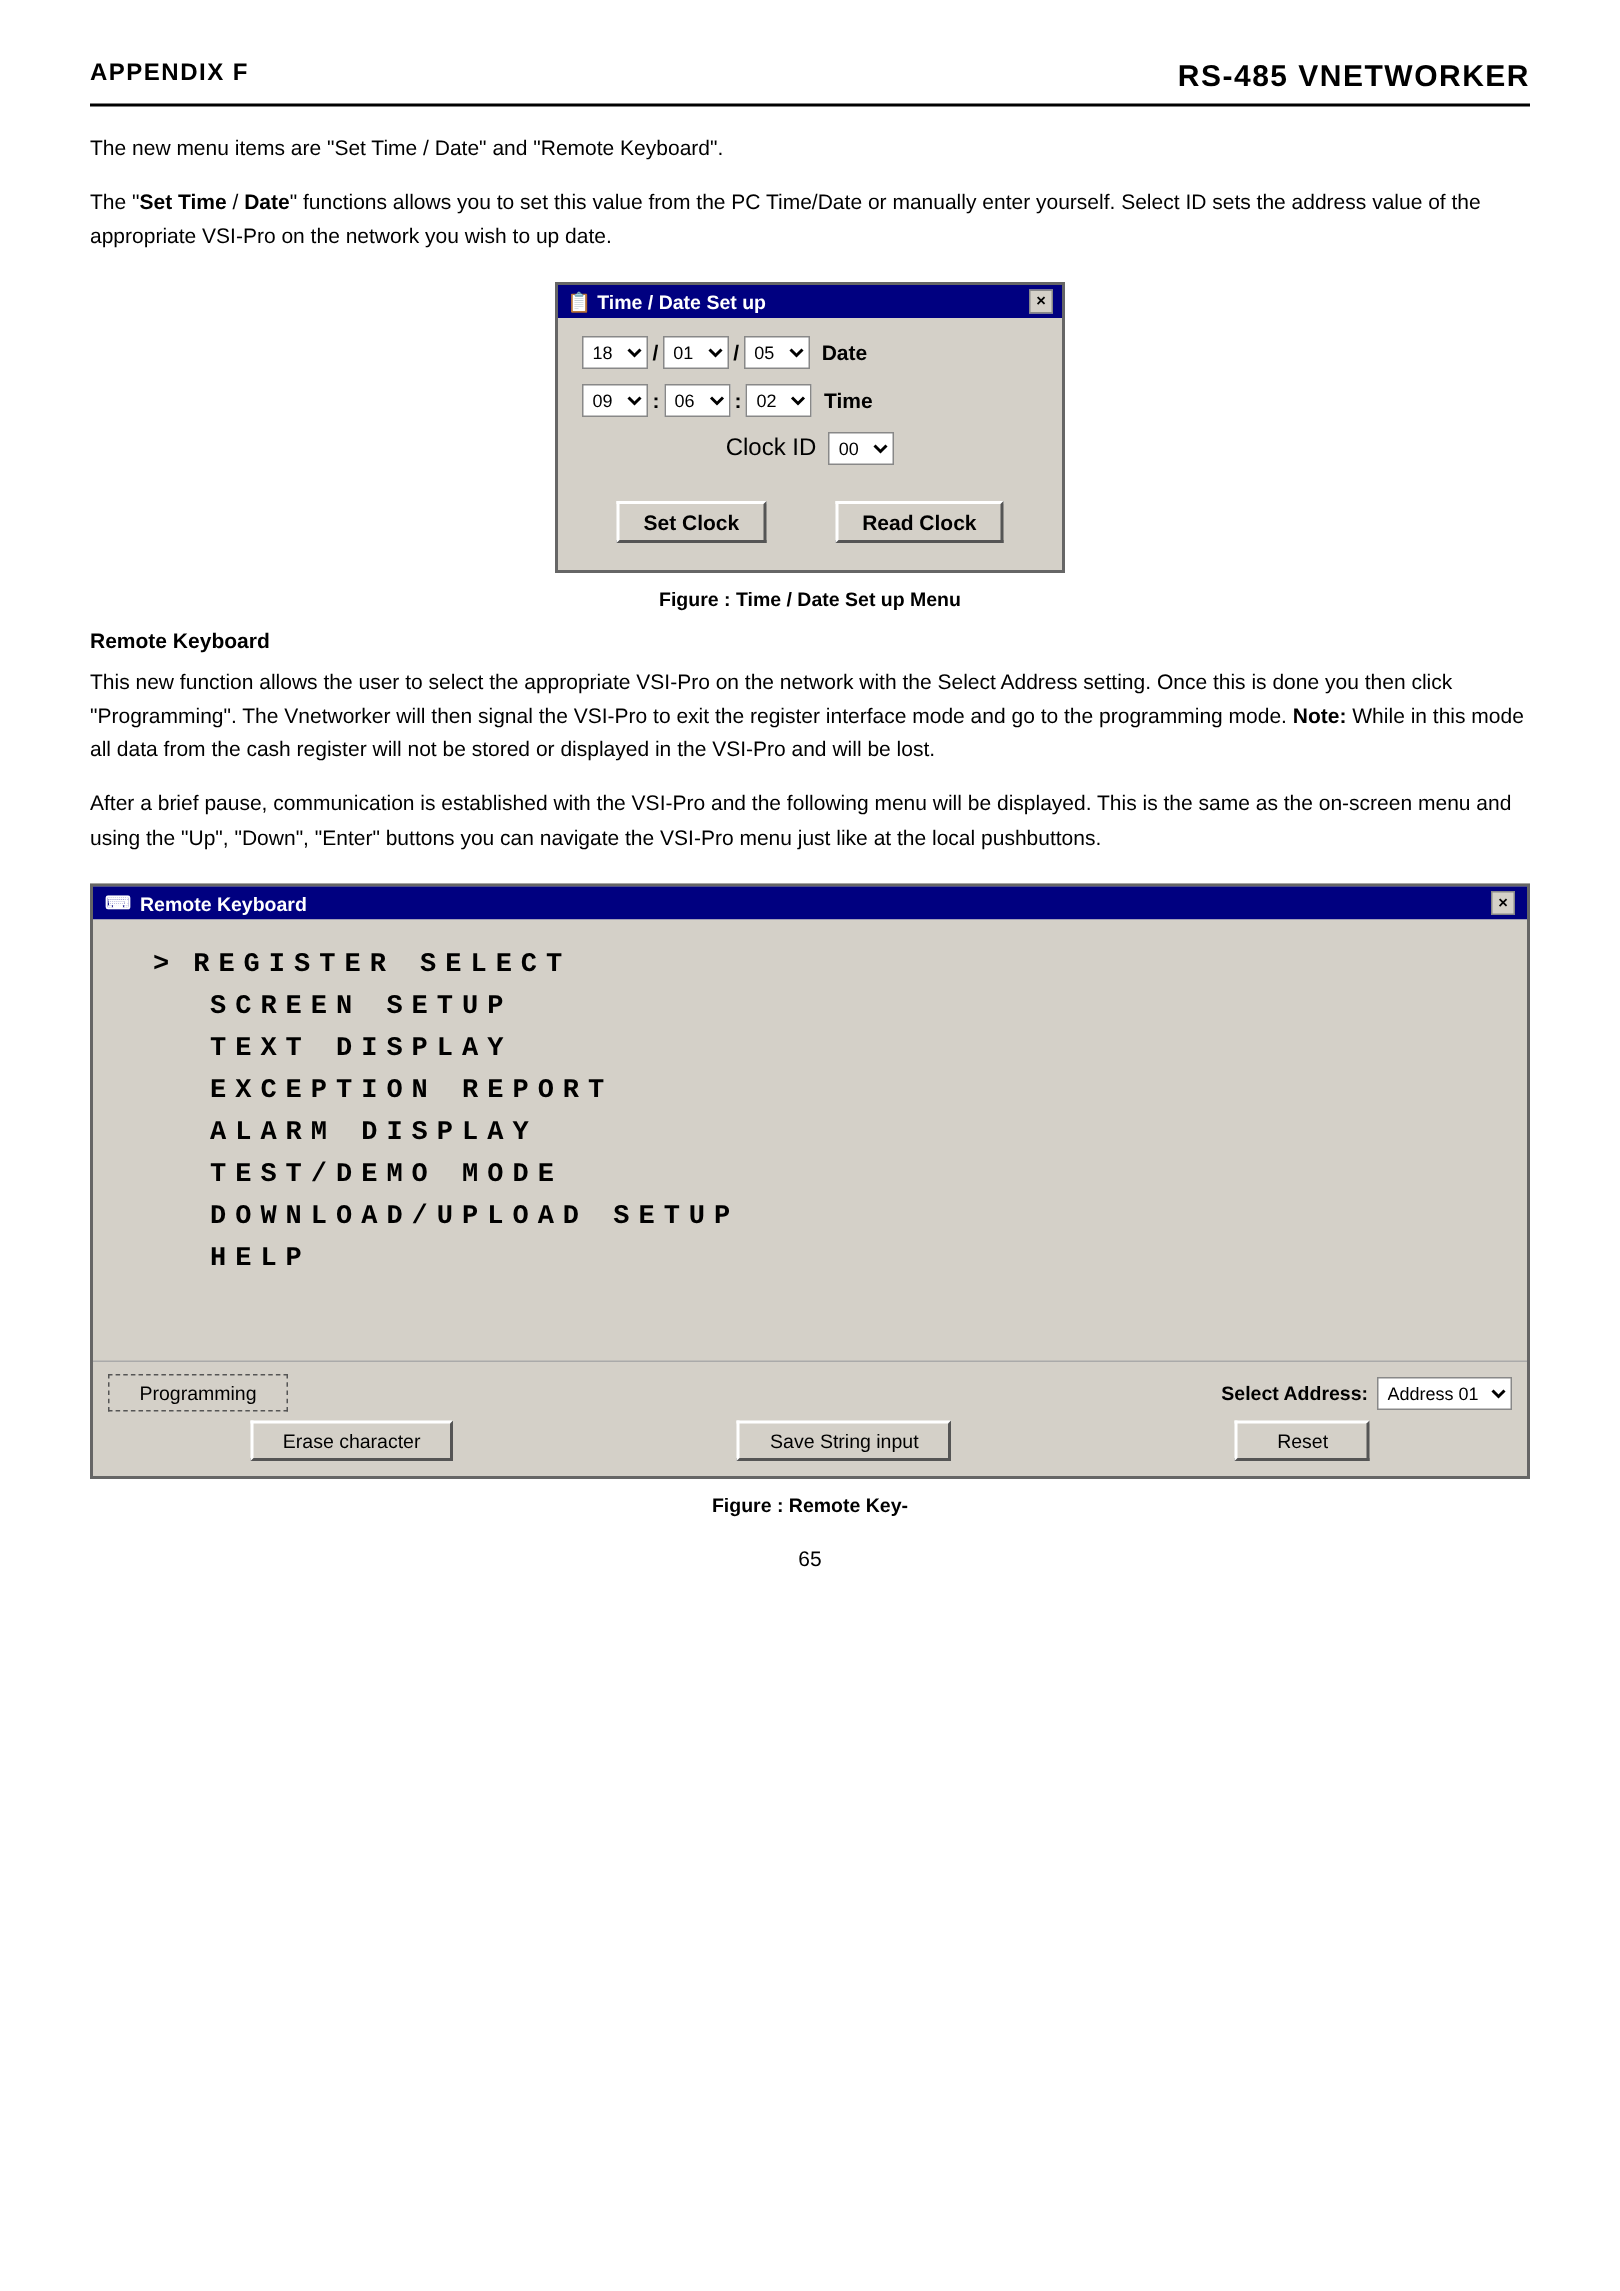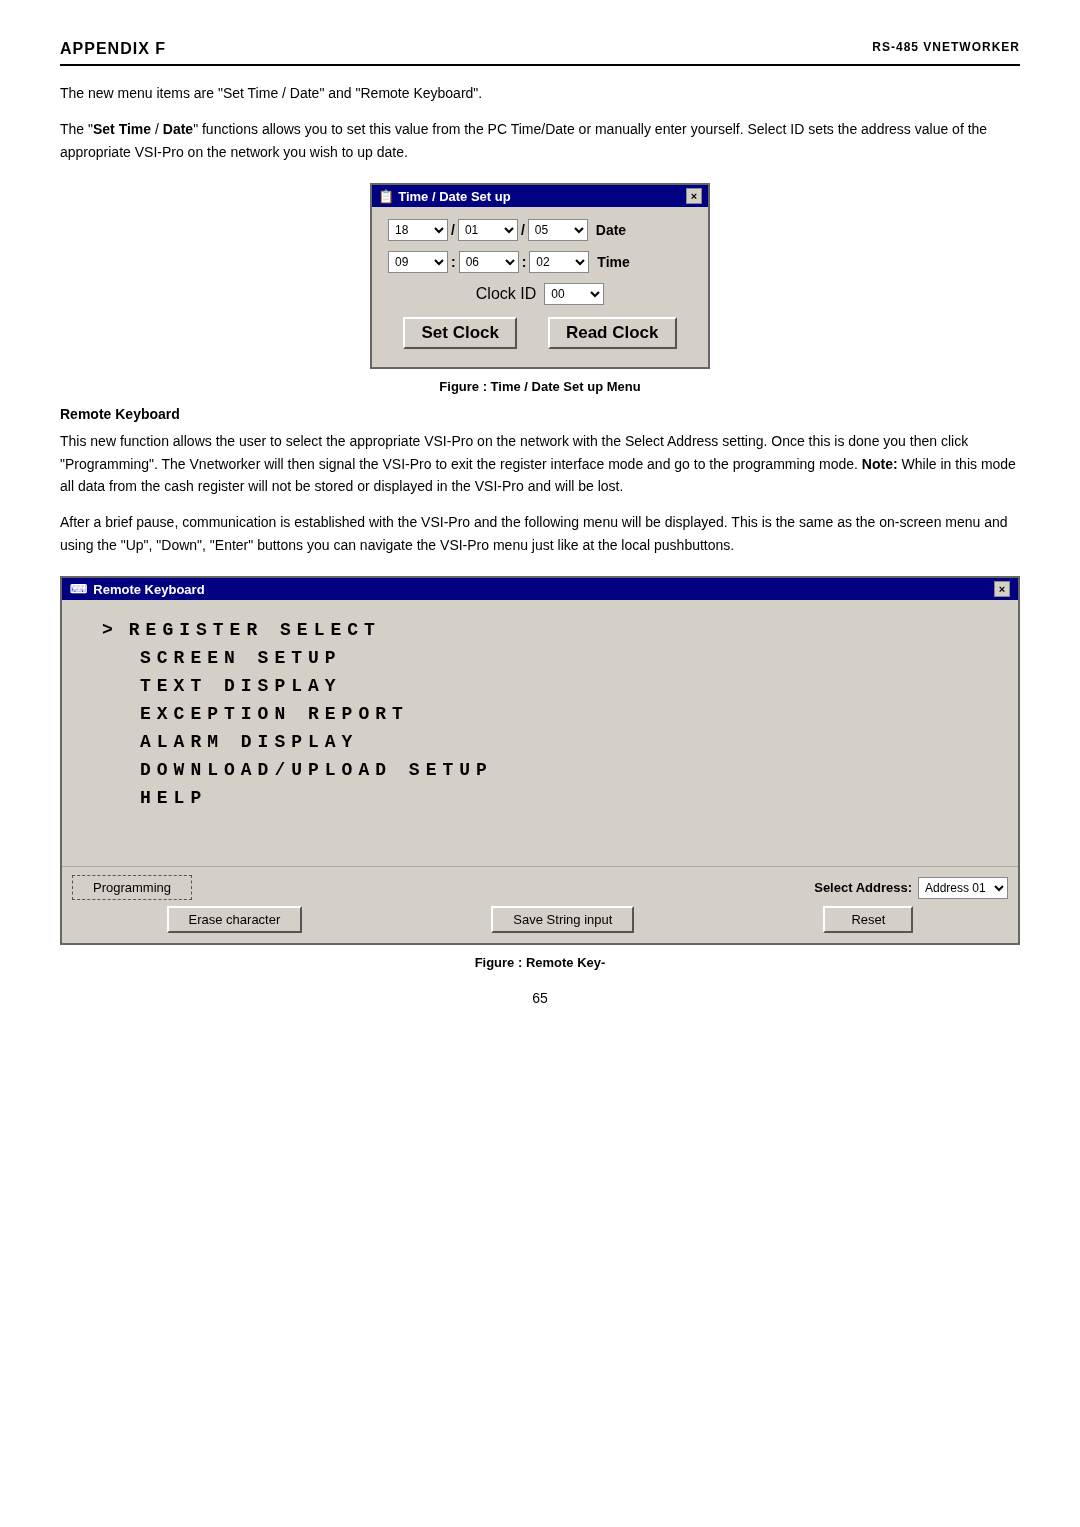--- a/index.html
+++ b/index.html
@@ -19,21 +19,21 @@
       padding-bottom: 6px;
       margin-bottom: 16px;
     }
     .header-left {
       font-weight: bold;
       font-size: 16px;
       letter-spacing: 1px;
     }
     .header-right {
       font-weight: bold;
-      font-size: 12px;
+      font-size: 20px;
       letter-spacing: 1px;
     }
     .body-text {
       font-size: 14px;
       line-height: 1.6;
       margin-bottom: 14px;
     }
     .body-text b {
       font-weight: bold;
     }
@@ -87,21 +87,21 @@
       font-size: 14px;
       font-weight: bold;
       margin-left: 8px;
     }
     select.win-select {
       background: #fff;
       border: 1px solid #888;
       font-size: 12px;
       padding: 1px 2px;
       height: 22px;
-      width: 60px;
+      width: 44px;
     }
     .sep {
       margin: 0 3px;
       font-weight: bold;
       font-size: 14px;
     }
     .select-id-row {
       display: flex;
       align-items: center;
       justify-content: center;
@@ -117,23 +117,24 @@
       margin-top: 4px;
       padding-bottom: 6px;
     }
     .win-btn {
       background: #d4d0c8;
       border-top: 2px solid #fff;
       border-left: 2px solid #fff;
       border-right: 2px solid #555;
       border-bottom: 2px solid #555;
       padding: 4px 16px;
-      font-size: 17px;
+      font-size: 14px;
       cursor: pointer;
       font-weight: bold;
+      margin-top: 12px;
     }
     .figure-caption {
       text-align: center;
       font-size: 13px;
       margin-bottom: 6px;
     }
     .figure-caption b {
       font-weight: bold;
     }
     
@@ -328,20 +329,21 @@
   </div>
   <div class="rk-body">
     <div class="rk-menu-item selected">
       <span class="rk-arrow">&gt;</span>
       <span>REGISTER SELECT</span>
     </div>
     <div class="rk-menu-item" style="padding-left:38px;">SCREEN SETUP</div>
     <div class="rk-menu-item" style="padding-left:38px;">TEXT DISPLAY</div>
     <div class="rk-menu-item" style="padding-left:38px;">EXCEPTION REPORT</div>
     <div class="rk-menu-item" style="padding-left:38px;">ALARM DISPLAY</div>
+    <div class="rk-menu-item" style="padding-left:38px;">TEST/DEMO MODE</div>
     <div class="rk-menu-item" style="padding-left:38px;">DOWNLOAD/UPLOAD SETUP</div>
     <div class="rk-menu-item" style="padding-left:38px;">HELP</div>
     <div style="height:40px;"></div>
   </div>
   <div class="rk-footer">
     <div class="rk-footer-top">
       <button class="rk-btn dashed">Programming</button>
       <div class="rk-select-address">
         <label>Select Address:</label>
         <select class="win-select" style="width:90px;">

